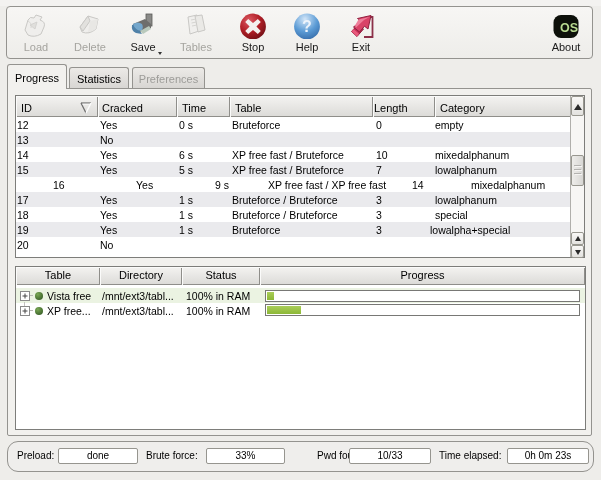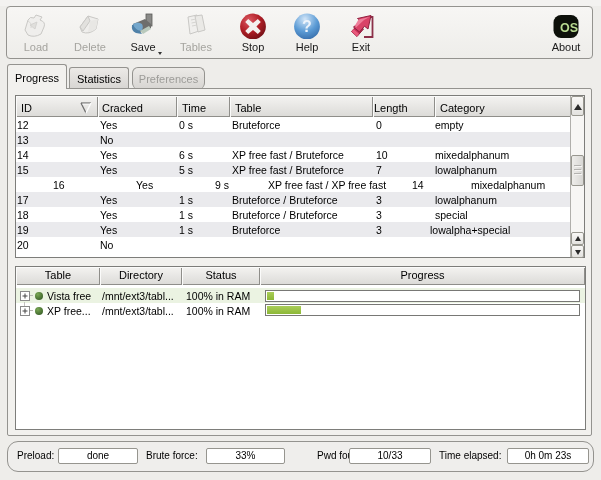--- a/index.html
+++ b/index.html
@@ -19,21 +19,21 @@
   border:1px solid #94938f;
   border-radius:4px;
   background:linear-gradient(#f7f6f4,#eeedea);
 }
 .ticon { position:absolute; top:13px; width:26px; height:26px; }
 .tlabel { position:absolute; top:42px; width:80px; text-align:center; font-size:11px; line-height:11px; color:#1a1a1a; }
 .dis { color:#a5a49f; }
 .tab { position:absolute; border:1px solid #94938f; border-bottom:none; border-radius:3px 3px 0 0; text-align:center; font-size:11px; }
 #tab1 { left:7px; top:64px; width:60px; height:25px; background:#f2f1ee; z-index:3; padding-top:7px; }
 #tab2 { left:69px; top:67px; width:60px; height:22px; background:linear-gradient(#eceae7,#d7d5d2); z-index:1; padding-top:5px; }
-#tab3 { left:132px; top:67px; width:73px; height:22px; background:linear-gradient(#eceae7,#d7d5d2); z-index:1; padding-top:5px; color:#9d9c99;border-radius:6px; }
+#tab3 { left:132px; top:67px; width:73px; height:22px; background:linear-gradient(#eceae7,#d7d5d2); z-index:1; padding-top:5px; color:#9d9c99; }
 #panel {
   left:7px; top:88px; width:585px; height:348px;
   background:#f2f1ee;
   border:1px solid #94938f;
   border-radius:0 2px 2px 2px;
   z-index:2;
 }
 
 #t1 { left:15px; top:95px; width:570px; height:163px; border:1px solid #7d7d7a; background:#fff; z-index:4; font-size:11px;}
 .hcell { position:absolute; top:0; height:21px; background:linear-gradient(#f4f3f1,#dbdad7); box-shadow: inset 1px 1px 0 #fbfbfa, inset -1px -1px 0 #8f8e8a; padding-top:6px; font-size:11px; line-height:13px; }

